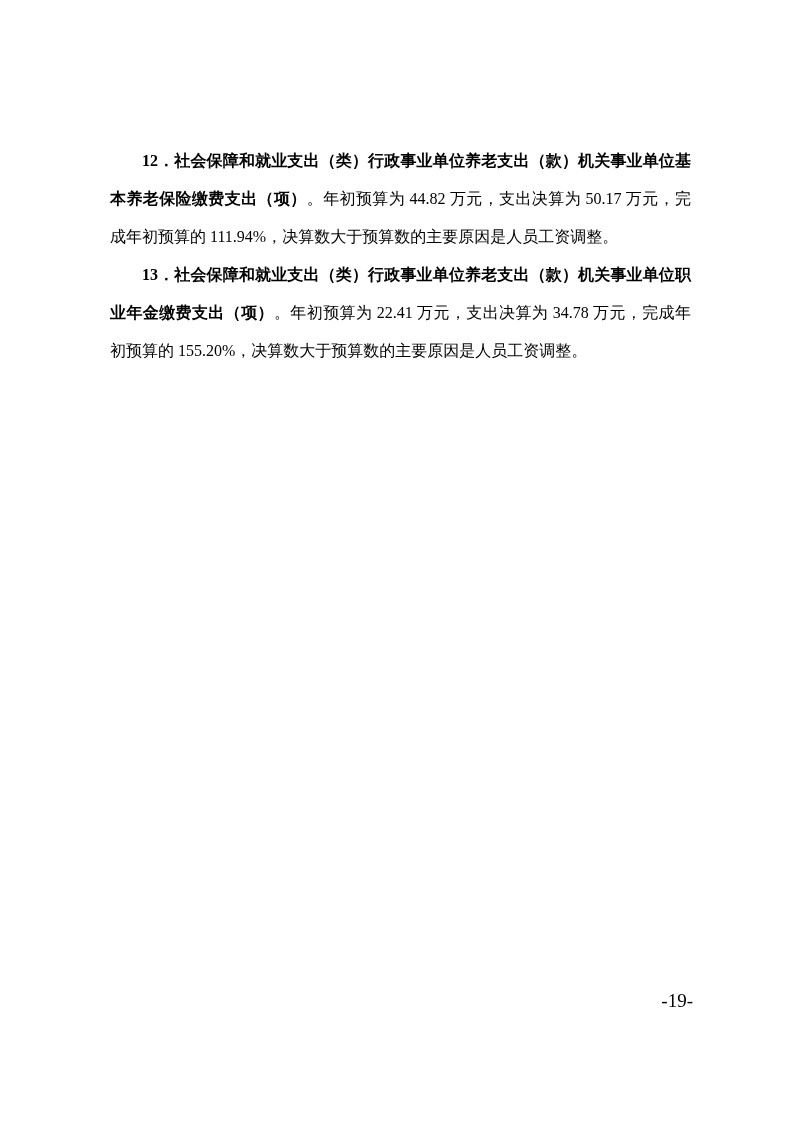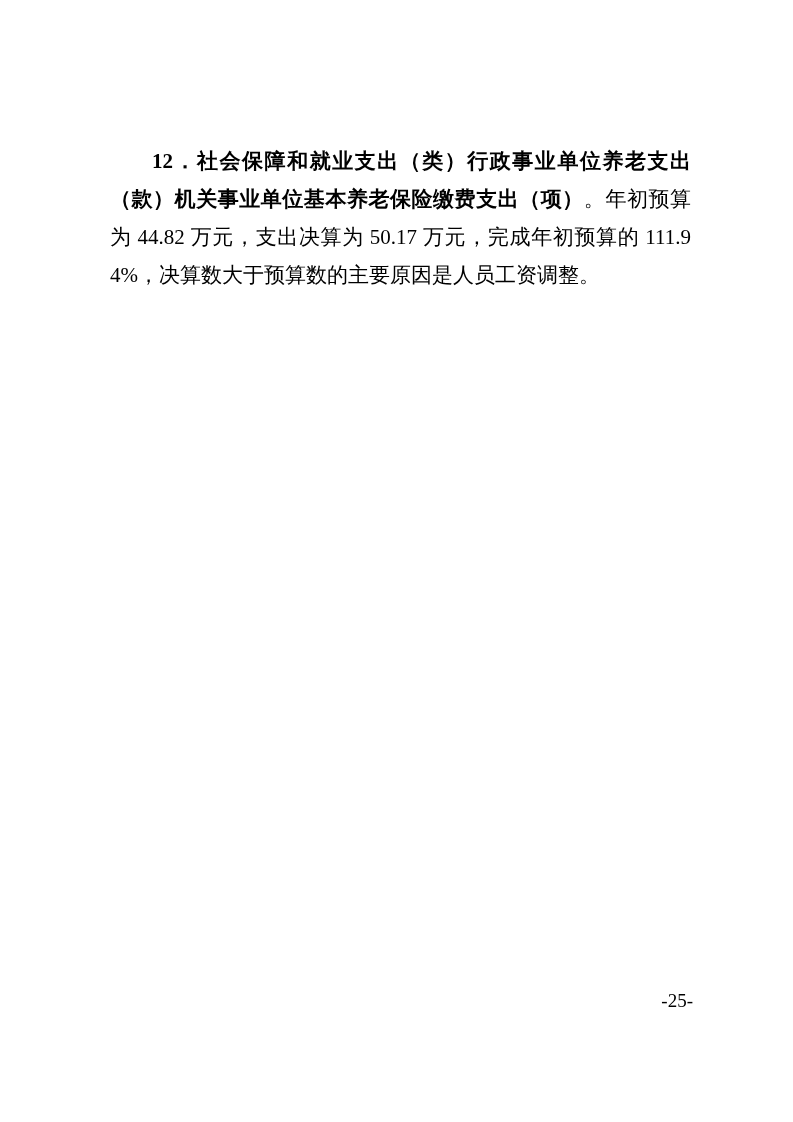--- a/index.html
+++ b/index.html
@@ -17,21 +17,21 @@
     overflow: hidden;
   }
   .content {
     position: absolute;
     left: 110px;
     top: 142px;
     width: 581px;
   }
   .content p {
     margin: 0;
-    font-size: 21px;
+    font-size: 16px;
     line-height: 38px;
     text-align: justify;
     text-justify: inter-character;
     text-indent: 2em;
     word-break: break-all;
   }
   .content p .b {
     font-weight: 700;
   }
   .pageno {
@@ -44,21 +44,22 @@
   }
 </style>
 </head>
 <body>
 
 <div class="page">
   <div class="content">
 
     <p><span class="b">12．社会保障和就业支出（类）行政事业单位养老支出（款）机关事业单位基本养老保险缴费支出（项）</span><span>。年初预算为 44.82 万元，支出决算为 50.17 万元，完成年初预算的 111.94%，决算数大于预算数的主要原因是人员工资调整。</span></p>
 
+    <p><span class="b">13．社会保障和就业支出（类）行政事业单位养老支出（款）机关事业单位职业年金缴费支出（项）</span><span>。年初预算为 22.41 万元，支出决算为 34.78 万元，完成年初预算的 155.20%，决算数大于预算数的主要原因是人员工资调整。</span></p>
 
 
 
 
 
   </div>
 
-  <div class="pageno">-25-</div>
+  <div class="pageno">-19-</div>
 </div>
 
 </body></html>

